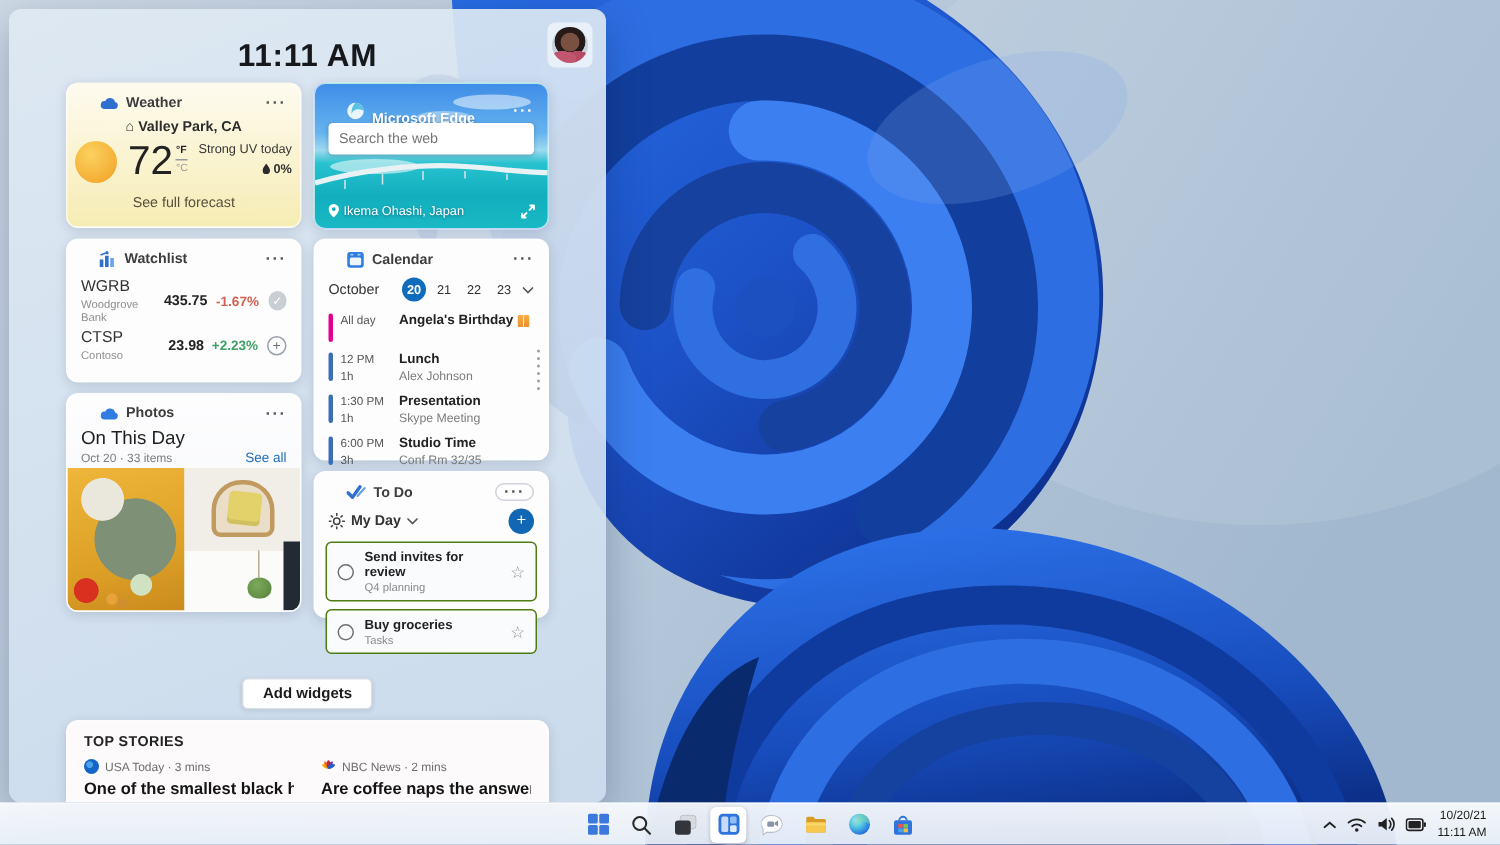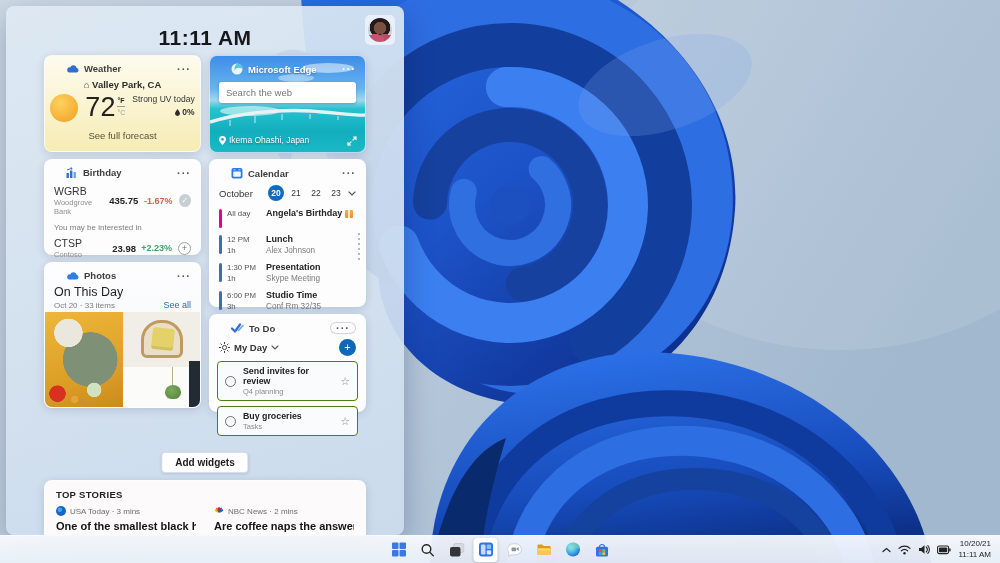--- a/index.html
+++ b/index.html
@@ -46,21 +46,21 @@
   .w-units { display:flex; flex-direction:column; font-size:7px; line-height:9px; margin-left:2px; margin-top:2px; }
   .w-unit-f { color:#222; font-weight:bold; border-bottom:1px solid #999; padding-bottom:1px; }
   .w-unit-c { color:#9a9a9a; padding-top:1px; }
   .w-right { display:flex; flex-direction:column; align-items:flex-end; font-size:8.5px; color:#333; }
   .w-precip { display:flex; align-items:center; gap:2px; font-weight:bold; margin-top:3px; }
   .w-link { text-align:center; font-size:9.5px; color:#57503d; margin-top:8px; cursor:pointer; }
 
   
   .edge { left:203px; top:49px; width:157px; height:98px; overflow:hidden;
     background:linear-gradient(180deg,#3f8de8 0%,#66b4ee 34%,#9fd9f0 46%,#28c2cf 55%,#12aebe 78%,#19b9c4 100%); }
-  .edge .card-title { color:#fff; text-shadow:0 1px 2px rgba(0,40,80,.4); }
+  .edge .card-title { color:#fff; text-shadow:0 1px 2px rgba(0,40,80,.4);margin-top:11px; }
   .edge .menu-dots { color:#fff; }
   .edge-search { position:absolute; left:9px; right:9px; top:26px; height:21px; background:#fff;
     border-radius:3px; display:flex; align-items:center; padding:0 7px; box-shadow:0 1px 3px rgba(0,30,60,.25); }
   .edge-search input { border:none; outline:none; flex:1; font-size:9.5px; color:#444; background:transparent;
     font-family:"Liberation Sans", sans-serif; }
   .edge-caption { position:absolute; left:9px; bottom:7px; display:flex; align-items:center; gap:3px;
     font-size:8.5px; color:#fff; text-shadow:0 1px 2px rgba(0,40,80,.5); }
   .edge-expand { position:absolute; right:8px; bottom:6px; cursor:pointer; }
 
   
@@ -299,35 +299,34 @@
   </div>
 
   <div class="card watchlist">
     <div class="card-head">
       <svg width="12" height="11" viewBox="0 0 12 11">
           <rect x="0.5" y="6" width="2.4" height="5" fill="#2f6fd0"></rect>
           <rect x="4" y="3.5" width="2.4" height="7.5" fill="#2f6fd0"></rect>
           <rect x="7.5" y="5" width="2.4" height="6" fill="#6ba3e8"></rect>
           <path d="M1,3 L6,1.2 M6,1.2 L4.6,0.8 M6,1.2 L5.6,2.6" stroke="#2f6fd0" stroke-width="1" fill="none"></path>
         </svg>
-      <span class="card-title">Birthday</span>
+      <span class="card-title">Watchlist</span>
       <span class="menu-dots">···</span>
     </div>
     <div class="stock-row">
       <span class="stock-id">
         <div class="stock-sym">WGRB</div>
         <div class="stock-co">Woodgrove Bank</div>
       </span>
       <span class="stock-price">435.75</span>
       <span class="stock-chg chg-down">-1.67%</span>
       <span class="stock-act act-check">
           <span>✓</span>
         </span>
     </div>
-    <div class="wl-suggest">You may be interested in</div>
     <div class="stock-row">
       <span class="stock-id">
         <div class="stock-sym">CTSP</div>
         <div class="stock-co">Contoso</div>
       </span>
       <span class="stock-price">23.98</span>
       <span class="stock-chg chg-up">+2.23%</span>
       <span class="stock-act act-plus">
           <span>+</span>
         </span>

